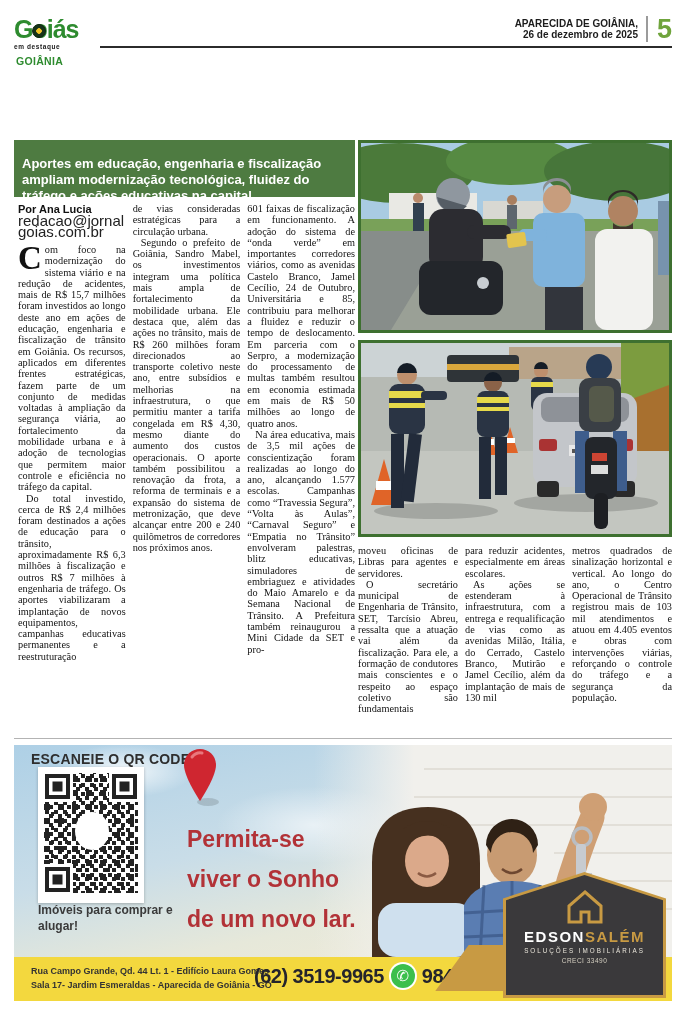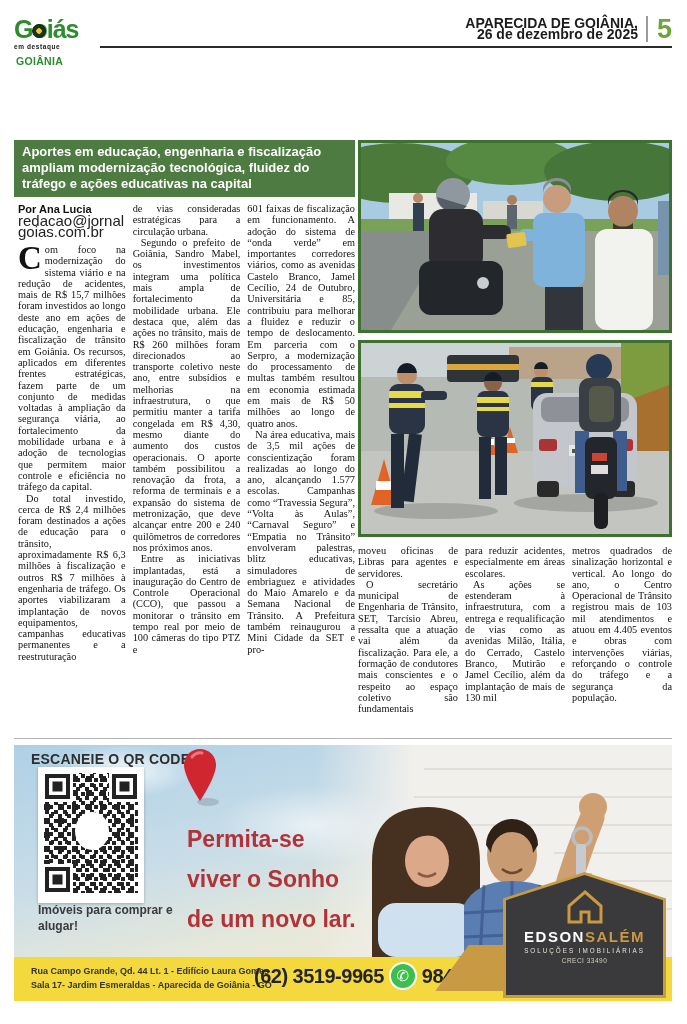--- a/index.html
+++ b/index.html
@@ -8,32 +8,32 @@
 
   
   .header { position: absolute; left: 14px; top: 16px; right: 15px; height: 44px; }
   .logo { position: relative; width: 90px; }
   .logo-word { font-size: 25px; font-weight: 800; color: #2e8b2f; letter-spacing: -1px; line-height: 26px; }
   .logo-o-emblem { position: absolute; left: 18px; top: 8px; width: 14px; height: 14px; border-radius: 50%;
     background: radial-gradient(circle at 50% 50%, #f2c426 0 2.5px, #17331a 3px); border: 1.5px solid #0e2410; }
   .logo-sub { font-size: 6.5px; font-weight: bold; color: #1a1a1a; letter-spacing: .6px; margin-top: 1px; }
   .header-rule { position: absolute; left: 86px; right: 0; top: 30px; border-top: 2px solid #2b2b2b; }
   .header-right { position: absolute; right: 0; top: 0; display: flex; align-items: center; }
-  .edition { text-align: right; font-size: 14px; font-weight: bold; color: #1c1c1c; line-height: 11px; }
+  .edition { text-align: right; font-size: 10px; font-weight: bold; color: #1c1c1c; line-height: 11px; }
   .pagenum { font-size: 27px; font-weight: bold; color: #6fa43c; line-height: 26px; margin-left: 8px; padding-left: 9px; border-left: 2px solid #9b9b9b; }
 
   .section-label { position: absolute; left: 16px; top: 55px; font-size: 10.5px; font-weight: bold; color: #2e8b2f; letter-spacing: .3px; }
 
   
   .headline { position: absolute; left: 15px; top: 68px; width: 660px; color: #0e0e0e; }
   .headline div { font-size: 26px; font-weight: bold; white-space: nowrap; transform: scaleX(0.88); transform-origin: 0 0; line-height: 32px; letter-spacing: -0.2px; }
 
   
   .standfirst { position: absolute; left: 14px; top: 140px; width: 341px; height: 57px; background: #4e7b41;
-    color: #fff; font-size: 13px; font-weight: bold; line-height: 16px; padding: 4px 8px; }
+    color: #fff; font-size: 13px; font-weight: bold; line-height: 16px; padding: 16px 8px; }
 
   
   .photo { position: absolute; left: 358px; width: 314px; border: 3px solid #3e7030; background: #9db8c9; }
   .photo1 { top: 140px; height: 193px; }
   .photo2 { top: 340px; height: 197px; }
   .photo svg { display: block; }
 
   
   .cols { position: absolute; display: flex; gap: 7px; overflow: hidden; justify-content: space-between; }
   .cols-left  { left: 18px; top: 203px; width: 337px; height: 535px; }
@@ -205,21 +205,20 @@
   <div class="cols cols-left">
     <div class="col">
       <div class="byline-name">Por Ana Lucia</div>
       <div class="byline-email">redacao@jornalgoias.com.br</div>
       <p class="dropcap">Com foco na modernização do sistema viário e na redução de acidentes, mais de R$ 15,7 milhões foram investidos ao longo deste ano em ações de educação, engenharia e fiscalização de trânsito em Goiânia. Os recursos, aplicados em diferentes frentes estratégicas, fazem parte de um conjunto de medidas voltadas à ampliação da segurança viária, ao fortalecimento da mobilidade urbana e à adoção de tecnologias que permitem maior controle e eficiência no tráfego da capital.</p>
       <p class="ind">Do total investido, cerca de R$ 2,4 milhões foram destinados a ações de educação para o trânsito, aproximadamente R$ 6,3 milhões à fiscalização e outros R$ 7 milhões à engenharia de tráfego. Os aportes viabilizaram a implantação de novos equipamentos, campanhas educativas permanentes e a reestruturação</p>
     </div>
     <div class="col">
       <p>de vias consideradas estratégicas para a circulação urbana.</p>
       <p class="ind">Segundo o prefeito de Goiânia, Sandro Mabel, os investimentos integram uma política mais ampla de fortalecimento da mobilidade urbana. Ele destaca que, além das ações no trânsito, mais de R$ 260 milhões foram direcionados ao transporte coletivo neste ano, entre subsídios e melhorias na infraestrutura, o que permitiu manter a tarifa congelada em R$ 4,30, mesmo diante do aumento dos custos operacionais. O aporte também possibilitou a renovação da frota, a reforma de terminais e a expansão do sistema de metronização, que deve alcançar entre 200 e 240 quilômetros de corredores nos próximos anos.</p>
-      <p class="ind">Entre as iniciativas implantadas, está a inauguração do Centro de Controle Operacional (CCO), que passou a monitorar o trânsito em tempo real por meio de 100 câmeras do tipo PTZ e</p>
     </div>
     <div class="col">
       <p>601 faixas de fiscalização em funcionamento. A adoção do sistema de “onda verde” em importantes corredores viários, como as avenidas Castelo Branco, Jamel Cecílio, 24 de Outubro, Universitária e 85, contribuiu para melhorar a fluidez e reduzir o tempo de deslocamento. Em parceria com o Serpro, a modernização do processamento de multas também resultou em economia estimada em mais de R$ 50 milhões ao longo de quatro anos.</p>
       <p class="ind">Na área educativa, mais de 3,5 mil ações de conscientização foram realizadas ao longo do ano, alcançando 1.577 escolas. Campanhas como “Travessia Segura”, “Volta às Aulas”, “Carnaval Seguro” e “Empatia no Trânsito” envolveram palestras, blitz educativas, simuladores de embriaguez e atividades do Maio Amarelo e da Semana Nacional de Trânsito. A Prefeitura também reinaugurou a Mini Cidade da SET e pro-</p>
     </div>
   </div>
 
   <div class="cols cols-right">
     <div class="col">
       <p>moveu oficinas de Libras para agentes e servidores.</p>

